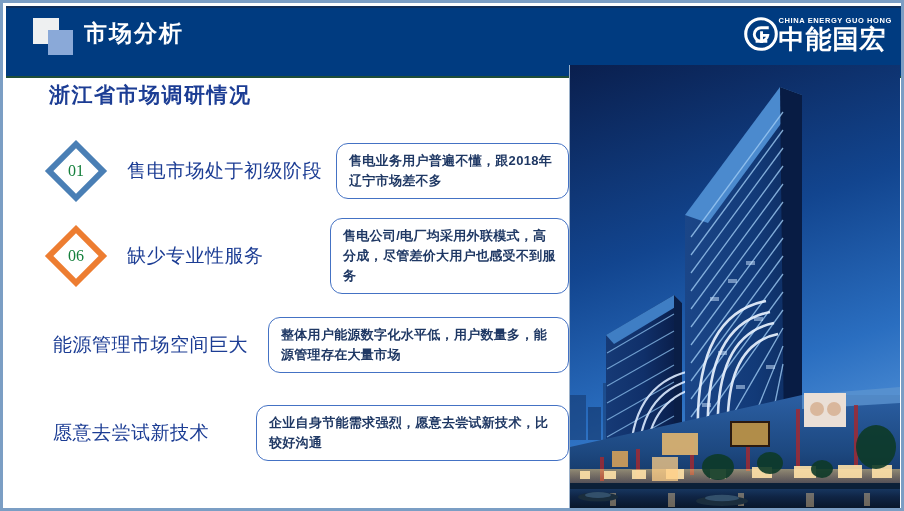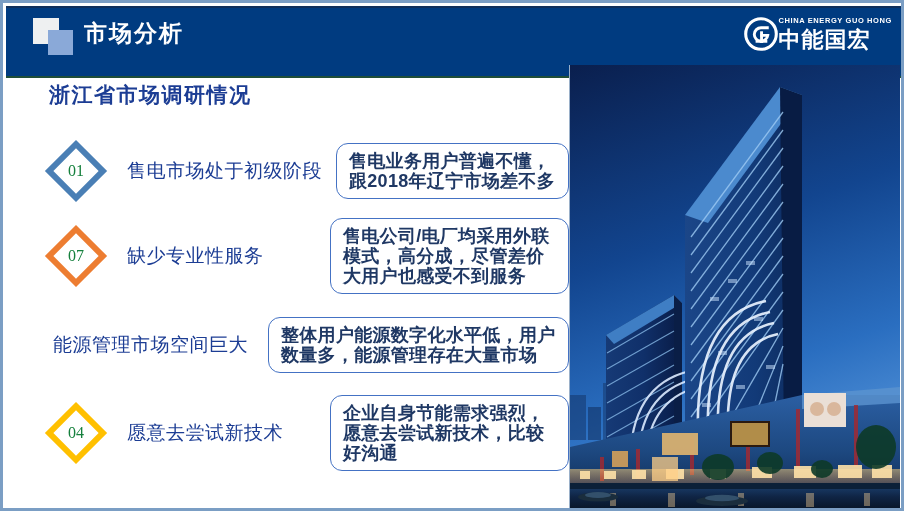--- a/index.html
+++ b/index.html
@@ -88,21 +88,21 @@
   }
   #logo-en {
     font-size: 7.5px;
     color: #ffffff;
     letter-spacing: 0.6px;
     font-weight: bold;
     line-height: 10px;
     white-space: nowrap;
   }
   #logo-cn {
-    font-size: 22px;
+    font-size: 26px;
     color: #ffffff;
     font-weight: bold;
     letter-spacing: 1px;
     line-height: 27px;
     white-space: nowrap;
   }
 
   
   #content-title {
     position: absolute;
@@ -169,21 +169,21 @@
     margin-left: 14px;
     width: 205px;
   }
 
   .callout {
     flex: 1 1 auto;
     border: 1.4px solid #4472c4;
     border-radius: 12px;
     padding: 7px 10px 7px 12px;
     box-sizing: border-box;
-    font-size: 18px;
+    font-size: 13px;
     font-weight: bold;
     color: #1f3864;
     line-height: 20px;
     letter-spacing: 0.3px;
     background: #ffffff;
     min-height: 46px;
     display: flex;
     align-items: center;
   }
   #row-0 .callout { width: 222px; margin-left: 4px; }
@@ -236,36 +236,32 @@
       <div class="diamond" style="border-color:#4a7fb5"></div>
       <span class="diamond-num">01</span>
     </div>
     <div class="row-label">售电市场处于初级阶段</div>
     <div class="callout">售电业务用户普遍不懂，跟2018年辽宁市场差不多</div>
   </div>
 
   <div class="row" id="row-1">
     <div class="diamond-wrap">
       <div class="diamond" style="border-color:#ed7d31"></div>
-      <span class="diamond-num">07</span>
+      <span class="diamond-num">06</span>
     </div>
     <div class="row-label">缺少专业性服务</div>
     <div class="callout">售电公司/电厂均采用外联模式，高分成，尽管差价大用户也感受不到服务</div>
   </div>
 
   <div class="row" id="row-2">
     <div class="row-label">能源管理市场空间巨大</div>
     <div class="callout">整体用户能源数字化水平低，用户数量多，能源管理存在大量市场</div>
   </div>
 
   <div class="row" id="row-3">
-    <div class="diamond-wrap">
-      <div class="diamond" style="border-color:#ffc000"></div>
-      <span class="diamond-num">04</span>
-    </div>
     <div class="row-label">愿意去尝试新技术</div>
     <div class="callout">企业自身节能需求强烈，愿意去尝试新技术，比较好沟通</div>
   </div>
 
   <div id="photo">
     <svg width="330" height="444" viewBox="0 0 330 444">
       <defs>
         <linearGradient id="sky" x1="0" y1="0" x2="0.25" y2="1">
           <stop offset="0%" stop-color="#0a1f4e"></stop>
           <stop offset="45%" stop-color="#12458f"></stop>

